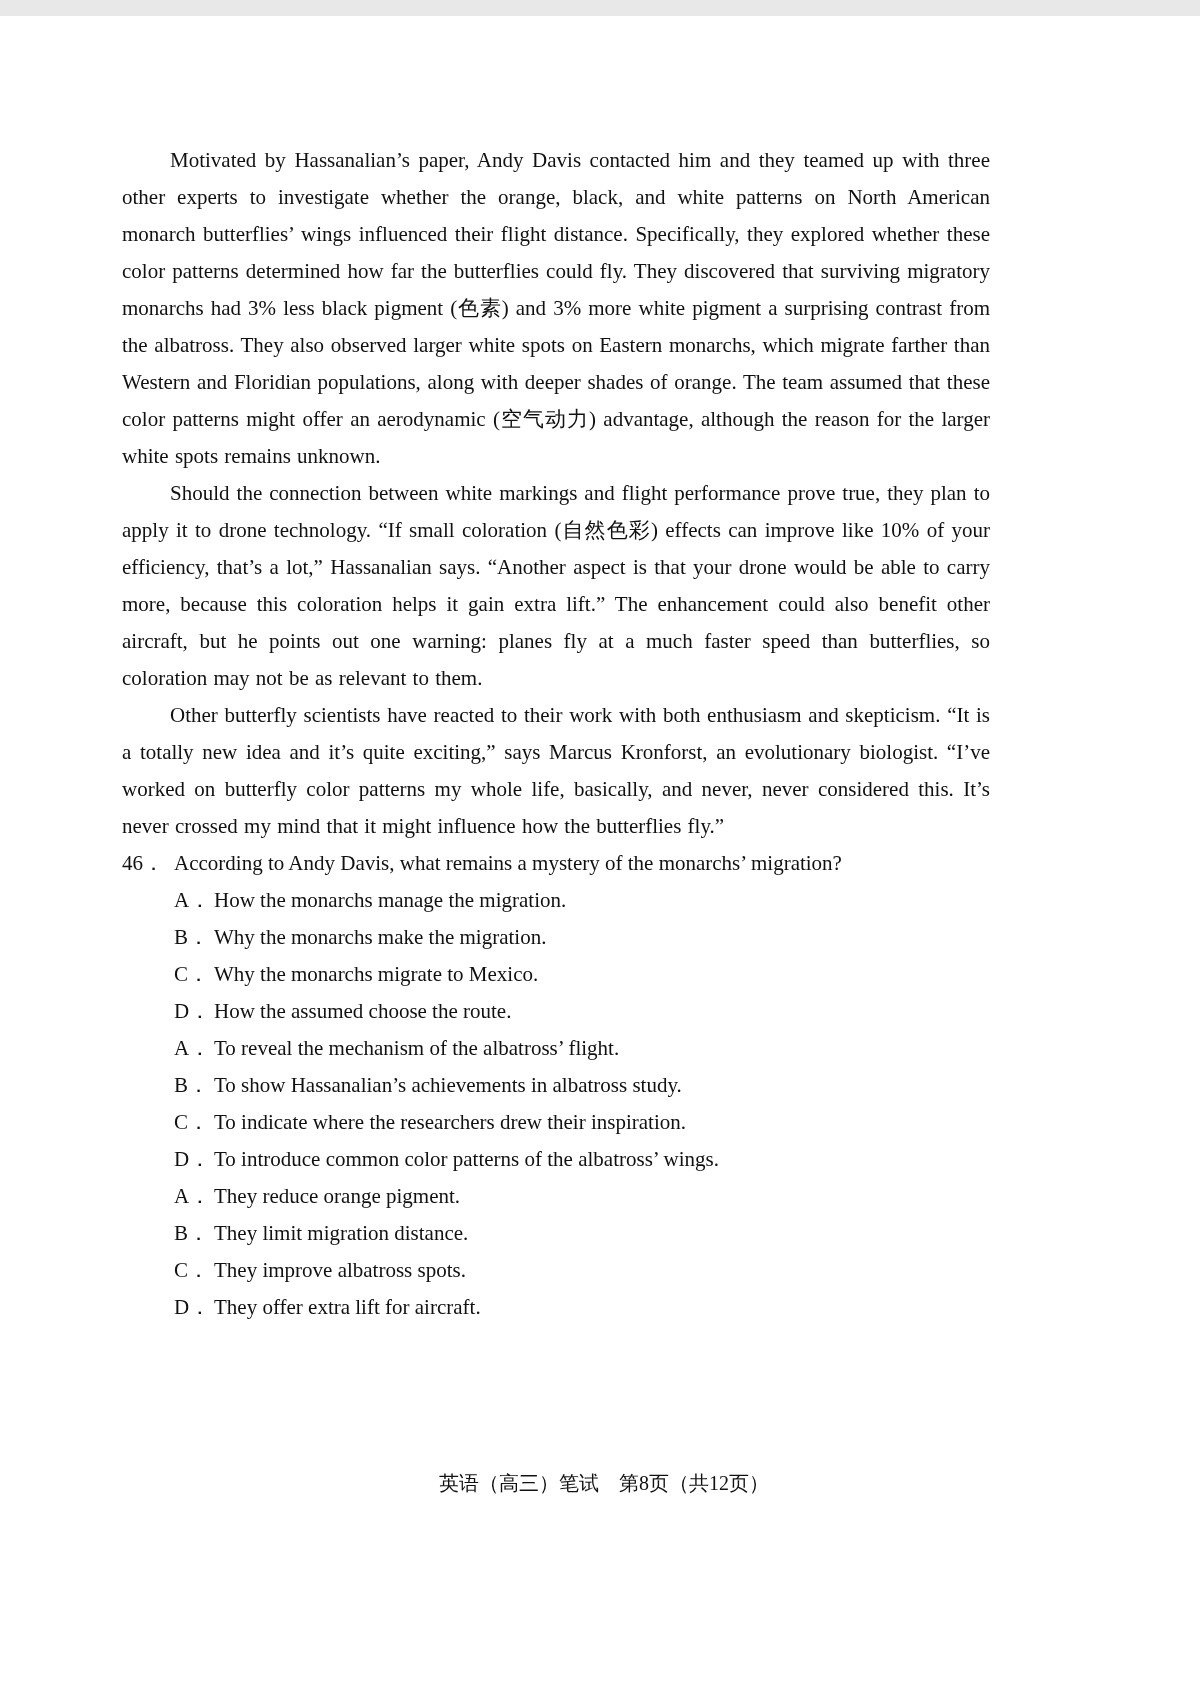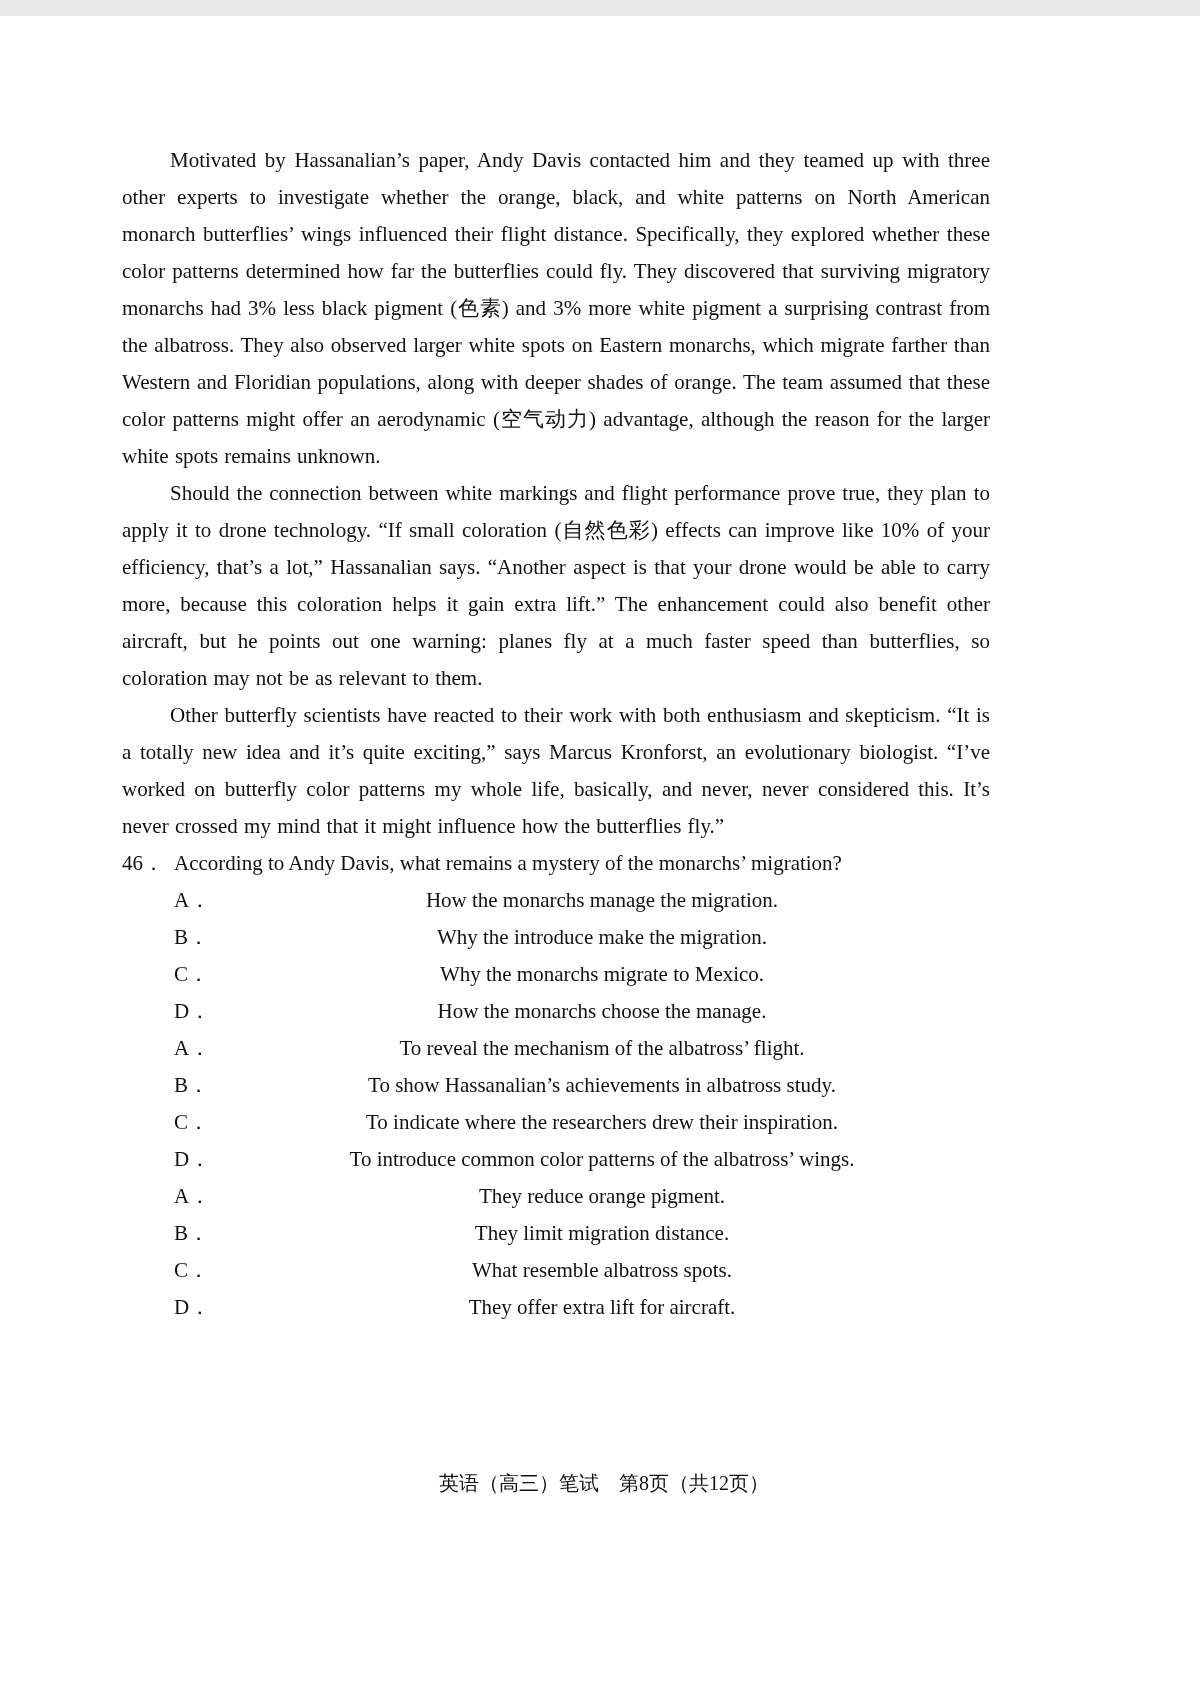--- a/index.html
+++ b/index.html
@@ -52,21 +52,20 @@
     display: flex;
     align-items: baseline;
     margin-left: 52px;
   }
   .opt-label {
     width: 40px;
     flex: 0 0 40px;
   }
   .opt-text {
     flex: 1;
-    text-align: center;
   }
   .footer {
     position: absolute;
     left: 0;
     top: 1452px;
     width: 100%;
     text-align: center;
     font-size: 20px;
     line-height: 30px;
     font-family: "Liberation Serif", "DejaVu Serif", serif;
@@ -87,29 +86,29 @@
       <div class="q-stem">
         <span class="q-num">46．</span>
         <span class="q-text">According to Andy Davis, what remains a mystery of the monarchs’ migration?</span>
       </div>
       <div class="option">
         <span class="opt-label">A．</span>
         <span class="opt-text">How the monarchs manage the migration.</span>
       </div>
       <div class="option">
         <span class="opt-label">B．</span>
-        <span class="opt-text">Why the introduce make the migration.</span>
+        <span class="opt-text">Why the monarchs make the migration.</span>
       </div>
       <div class="option">
         <span class="opt-label">C．</span>
         <span class="opt-text">Why the monarchs migrate to Mexico.</span>
       </div>
       <div class="option">
         <span class="opt-label">D．</span>
-        <span class="opt-text">How the monarchs choose the manage.</span>
+        <span class="opt-text">How the assumed choose the route.</span>
       </div>
     </div>
 
     <div class="question">
       <div class="option">
         <span class="opt-label">A．</span>
         <span class="opt-text">To reveal the mechanism of the albatross’ flight.</span>
       </div>
       <div class="option">
         <span class="opt-label">B．</span>
@@ -129,21 +128,21 @@
       <div class="option">
         <span class="opt-label">A．</span>
         <span class="opt-text">They reduce orange pigment.</span>
       </div>
       <div class="option">
         <span class="opt-label">B．</span>
         <span class="opt-text">They limit migration distance.</span>
       </div>
       <div class="option">
         <span class="opt-label">C．</span>
-        <span class="opt-text">What resemble albatross spots.</span>
+        <span class="opt-text">They improve albatross spots.</span>
       </div>
       <div class="option">
         <span class="opt-label">D．</span>
         <span class="opt-text">They offer extra lift for aircraft.</span>
       </div>
     </div>
 
   </div>
 
   <div class="footer">英语（高三）笔试　第8页（共12页）</div>

